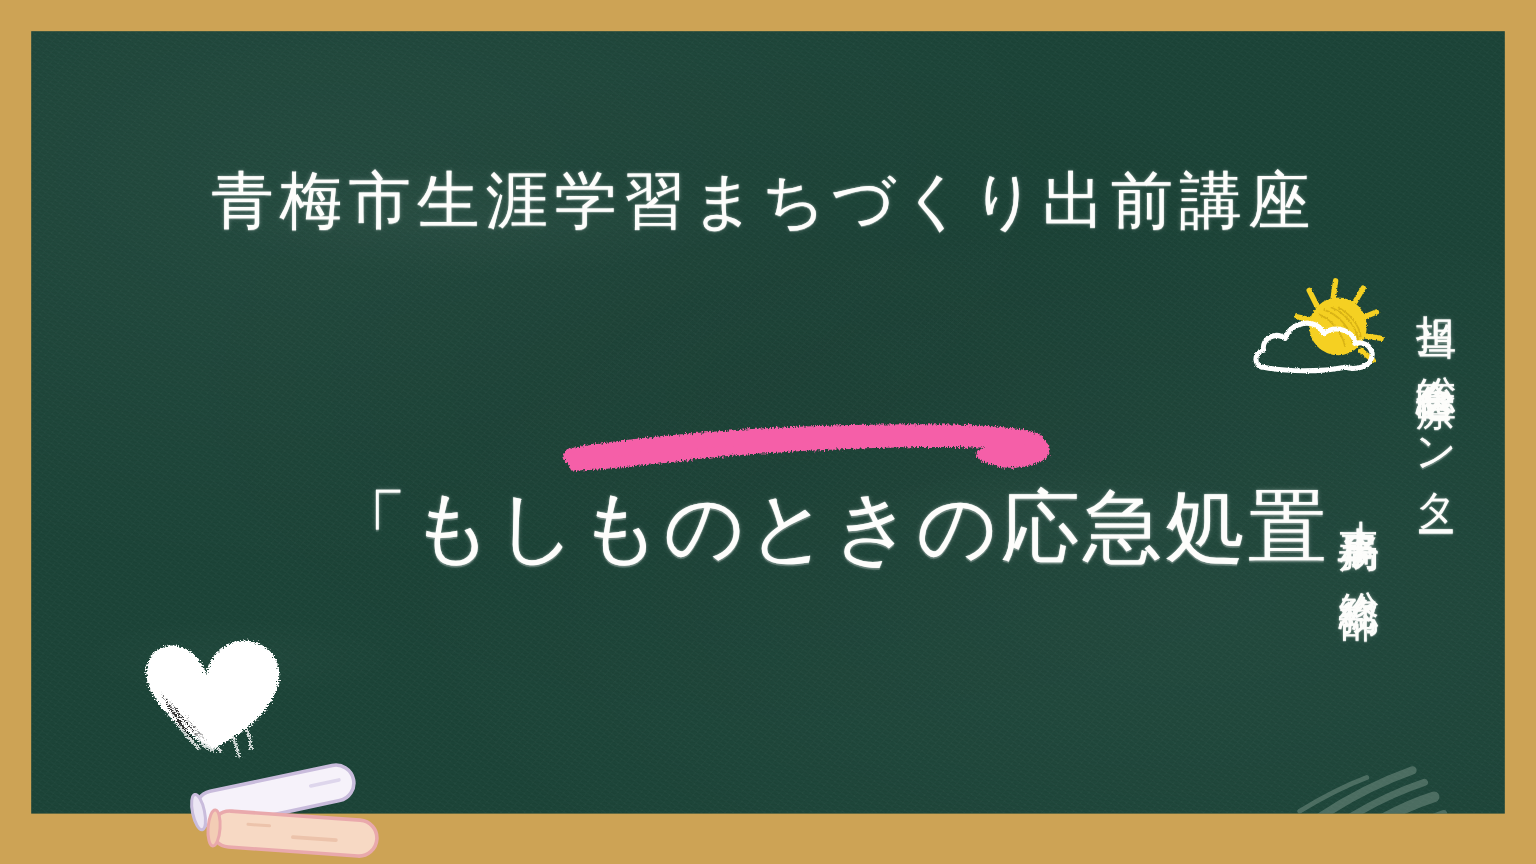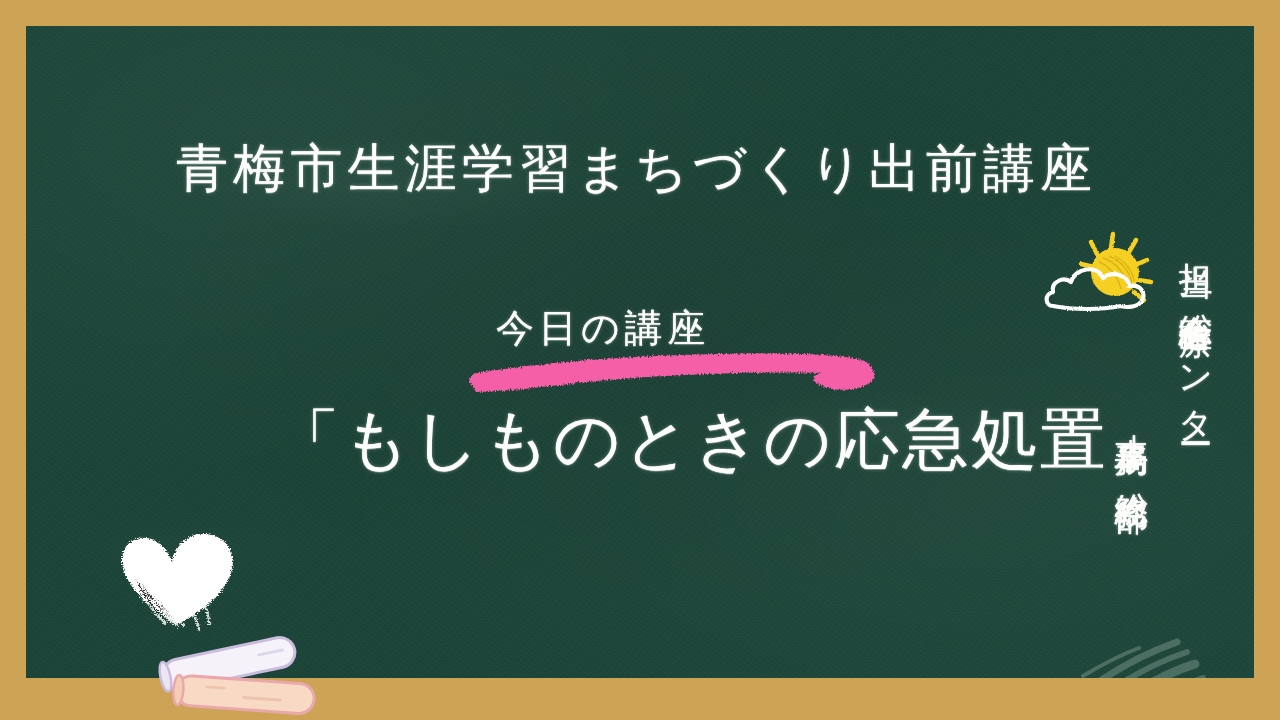--- a/index.html
+++ b/index.html
@@ -126,23 +126,20 @@
       </defs>
       <g filter="url(#rough)">
         <path d="M6,40 C70,20 170,14 268,13 C330,12 384,14 402,22
                  C414,28 410,40 392,44 C376,48 360,45 352,40
                  C344,36 348,30 356,29
                  C300,27 200,30 120,38 C76,43 34,48 10,48 Z" fill="#f55fa8"></path>
         <path d="M10,36 C90,22 200,16 300,16 C350,16 386,18 398,24" stroke="#f55fa8" stroke-width="13" stroke-linecap="round" fill="none"></path>
       </g>
     </svg>
 
-    <div id="subhead-wrap">
-      <div id="subhead" class="chalk">今日の講座</div>
-    </div>
 
     <div id="lesson-title" class="chalk">「もしものときの応急処置」</div>
 
     <div id="vcol-1" class="chalk vcol">担当 総合医療センター</div>
 
     <div id="vcol-2" class="chalk vcol">事務局 総務部</div>
 
     <svg id="weather" viewBox="0 0 140 100">
       <defs>
         <filter id="chalky">

